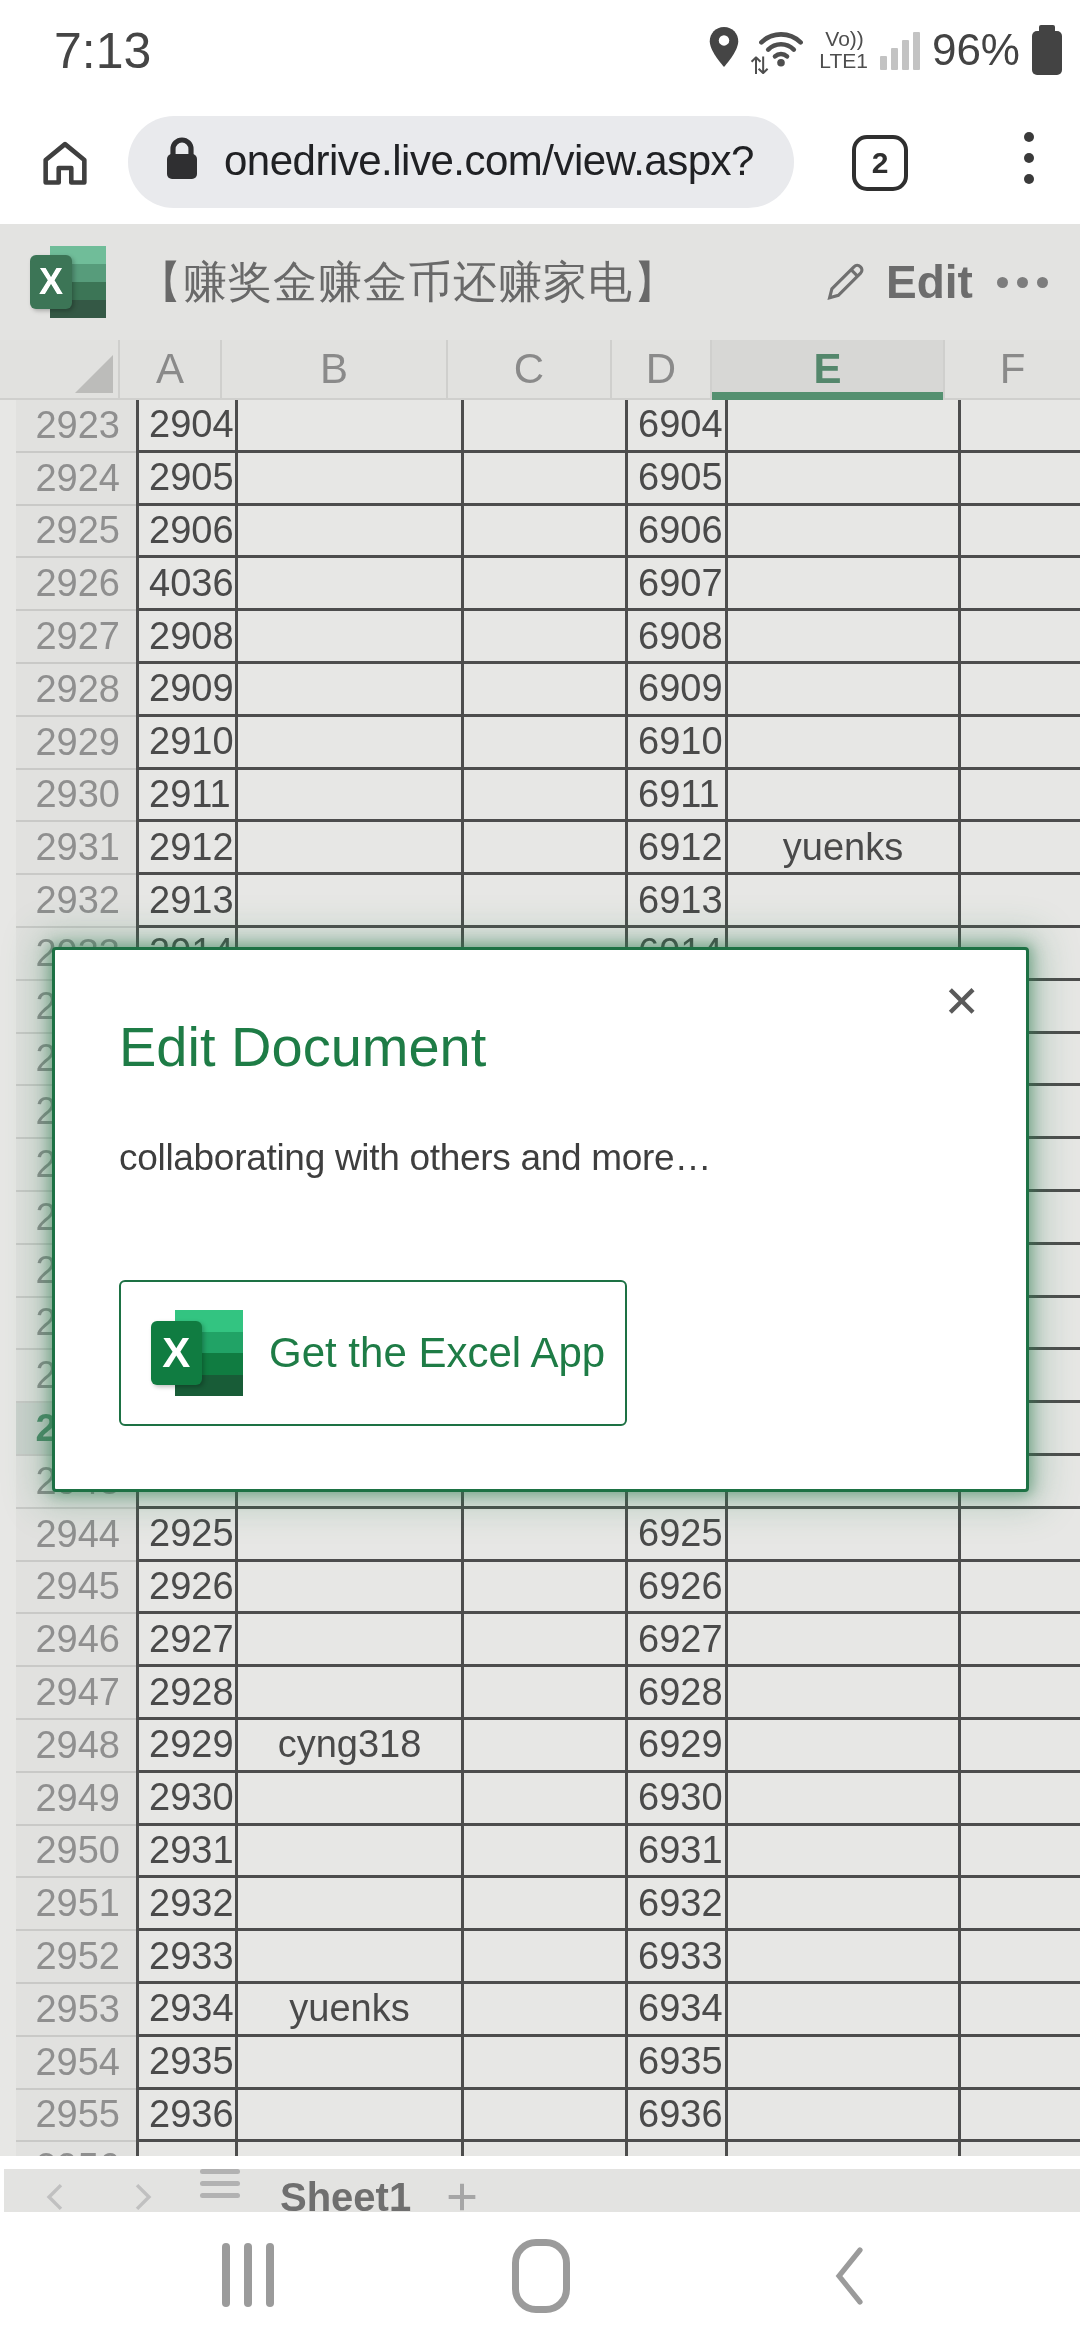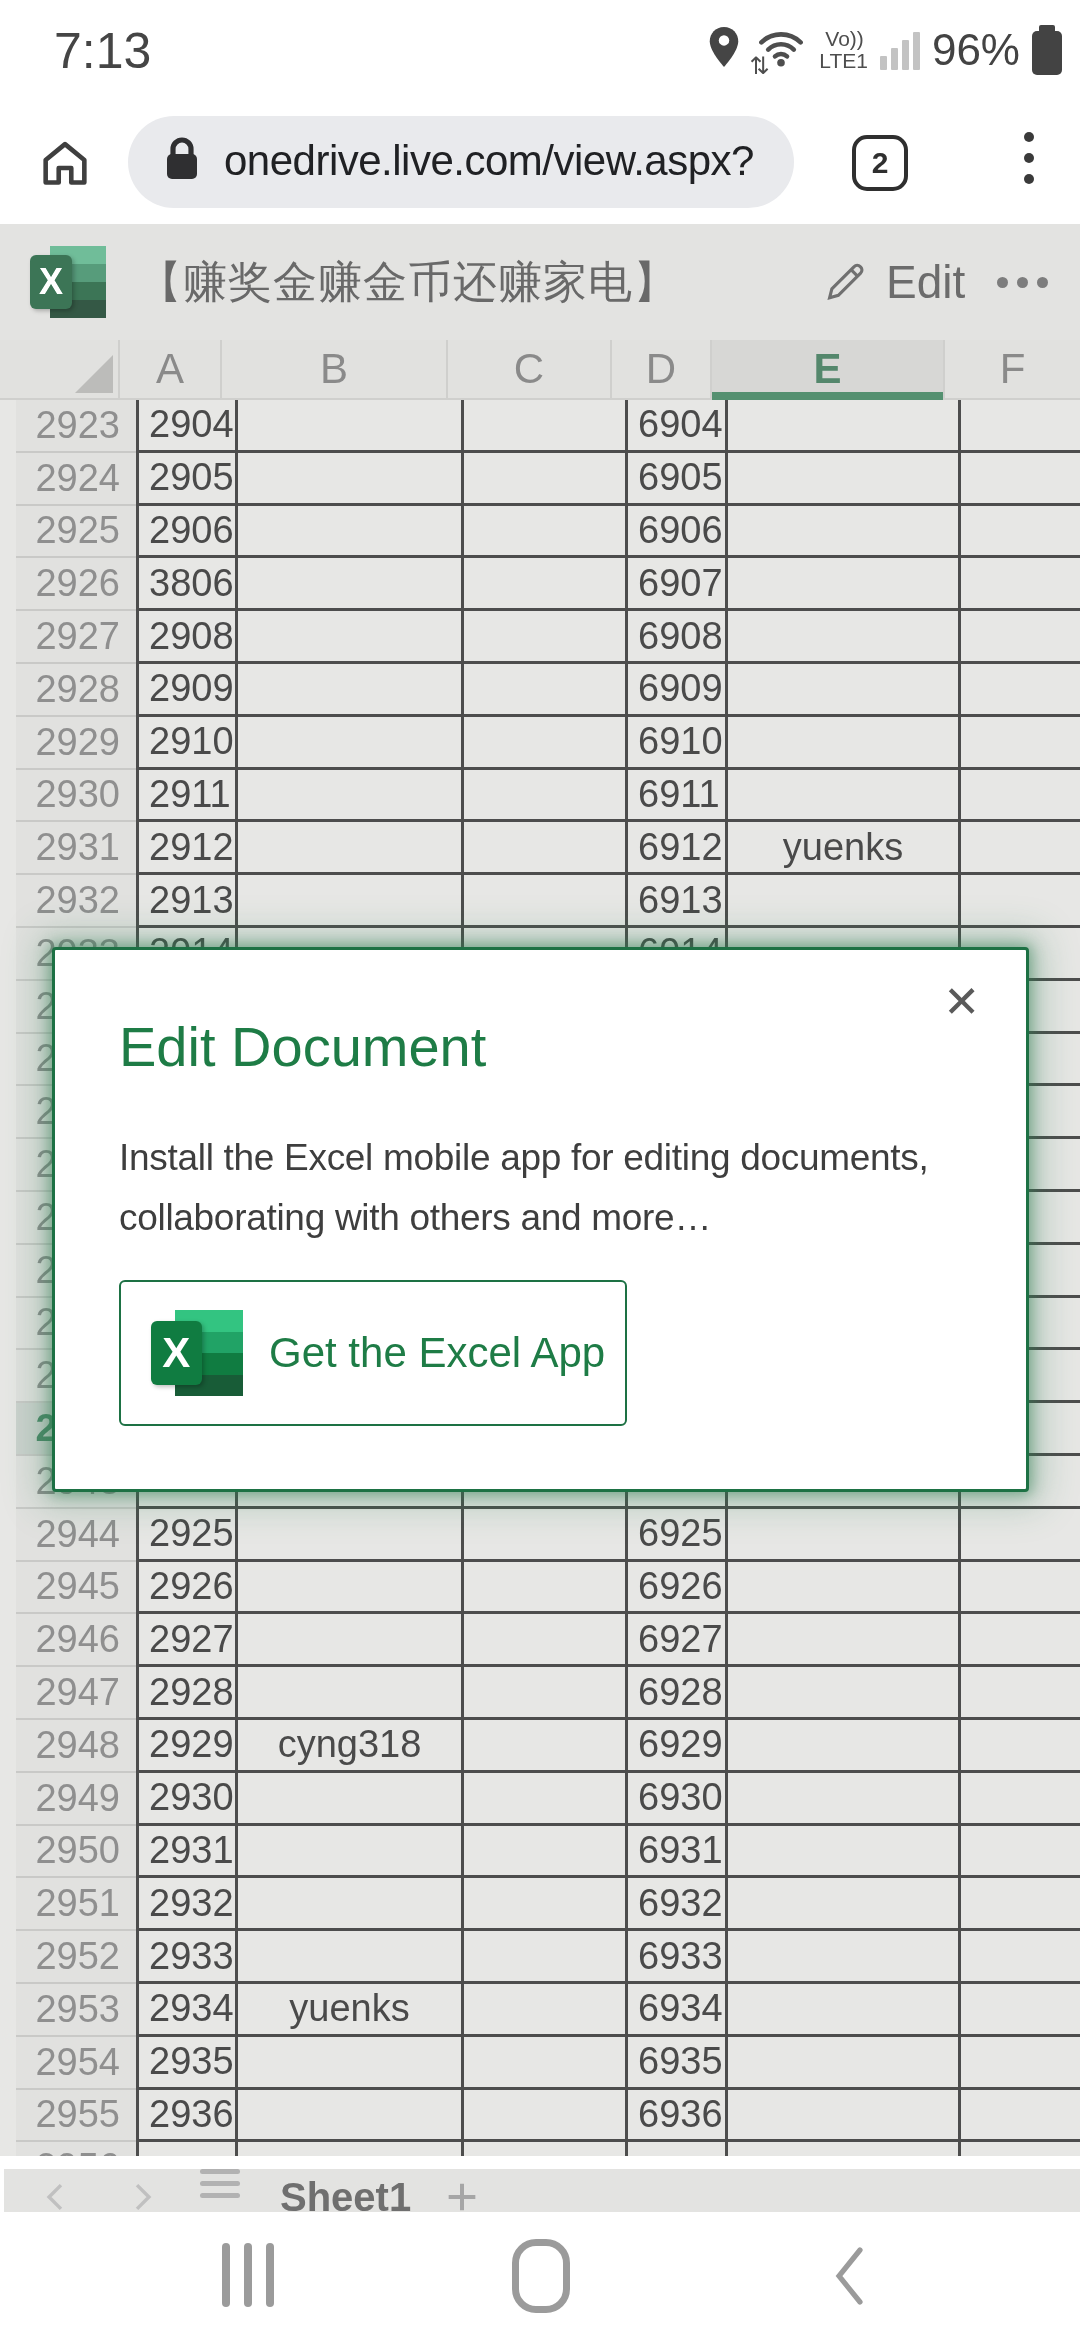--- a/index.html
+++ b/index.html
@@ -27,21 +27,21 @@
   .urlpill{position:absolute;left:128px;top:16px;width:666px;height:92px;background:#e9eaed;border-radius:46px;display:flex;align-items:center;padding:0 30px 3px 34px;overflow:hidden;}
   .urltext{font-size:42px;color:#202124;white-space:nowrap;margin-left:22px;letter-spacing:-0.5px;}
   .tabbox{position:absolute;left:852px;top:35px;width:56px;height:56px;border:4.5px solid #2f2f2f;border-radius:15px;display:flex;align-items:center;justify-content:center;font-size:30px;font-weight:bold;color:#2f2f2f;}
   .kebab{position:absolute;right:40px;top:26px;display:flex;flex-direction:column;gap:11px;padding:6px;}
   .kebab i{width:10px;height:10px;border-radius:50%;background:#3a3a3a;}
 
   
   .dochead{position:absolute;top:224px;left:0;right:0;height:116px;background:#e3e3e1;}
   .dochead .doctitle{position:absolute;left:138px;top:0;height:116px;display:flex;align-items:center;font-size:44px;color:#696969;letter-spacing:1px;}
   .editbtn{position:absolute;left:820px;top:0;height:116px;display:flex;align-items:center;gap:16px;}
-  .editbtn span{font-size:46px;color:#6c6c6c;}
+  .editbtn span{font-size:46px;color:#6c6c6c;font-weight:bold;}
   .morebtn{position:absolute;right:32px;top:0;height:116px;display:flex;align-items:center;gap:9px;}
   .morebtn i{width:11px;height:11px;border-radius:50%;background:#7d7d7d;}
 
   
   .xlogo{position:relative;width:92px;height:86px;flex:0 0 auto;}
   .xlogo .back{position:absolute;left:26%;top:0;width:74%;height:100%;}
   .xlogo .back i{display:block;width:100%;height:25%;}
   .xlogo .b1{background:#33c481;}
   .xlogo .b2{background:#21a366;}
   .xlogo .b3{background:#107c41;}
@@ -223,21 +223,21 @@
           <div class="rh">2925</div>
           <div class="cell col-a">2906</div>
           <div class="cell col-b"></div>
           <div class="cell col-c"></div>
           <div class="cell col-d">6906</div>
           <div class="cell col-e"></div>
           <div class="cell col-f"></div>
         </div>
         <div class="row">
           <div class="rh">2926</div>
-          <div class="cell col-a">3806</div>
+          <div class="cell col-a">4036</div>
           <div class="cell col-b"></div>
           <div class="cell col-c"></div>
           <div class="cell col-d">6907</div>
           <div class="cell col-e"></div>
           <div class="cell col-f"></div>
         </div>
         <div class="row">
           <div class="rh">2927</div>
           <div class="cell col-a">2908</div>
           <div class="cell col-b"></div>
@@ -507,21 +507,20 @@
           <div class="cell col-e"></div>
           <div class="cell col-f"></div>
         </div>
       </div>
   </div>
 
   <div class="dialog">
     <span class="dlg-close">✕</span>
     <div class="dlg-title">Edit Document</div>
     <div class="dlg-body">
-      <span style="display:block">Install the Excel mobile app for editing documents,</span>
       <span style="display:block">collaborating with others and more…</span>
     </div>
     <div class="dlg-btn">
       <div class="xlogo">
         <span class="back">
             <i class="b1"></i>
             <i class="b2"></i>
             <i class="b3"></i>
             <i class="b4"></i>
           </span>

